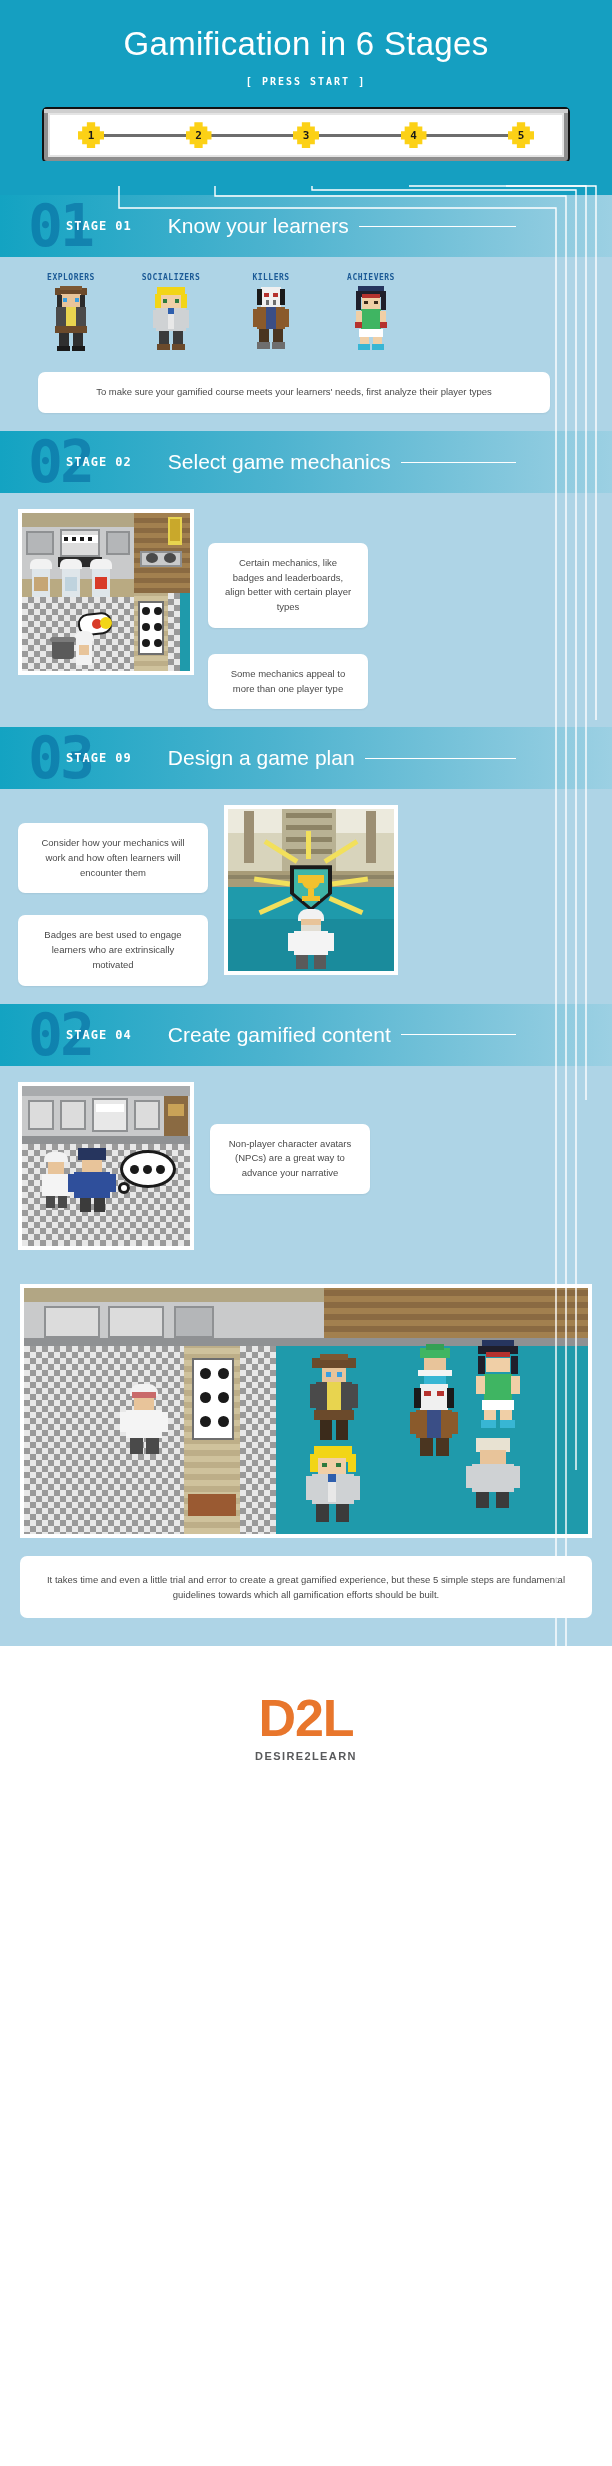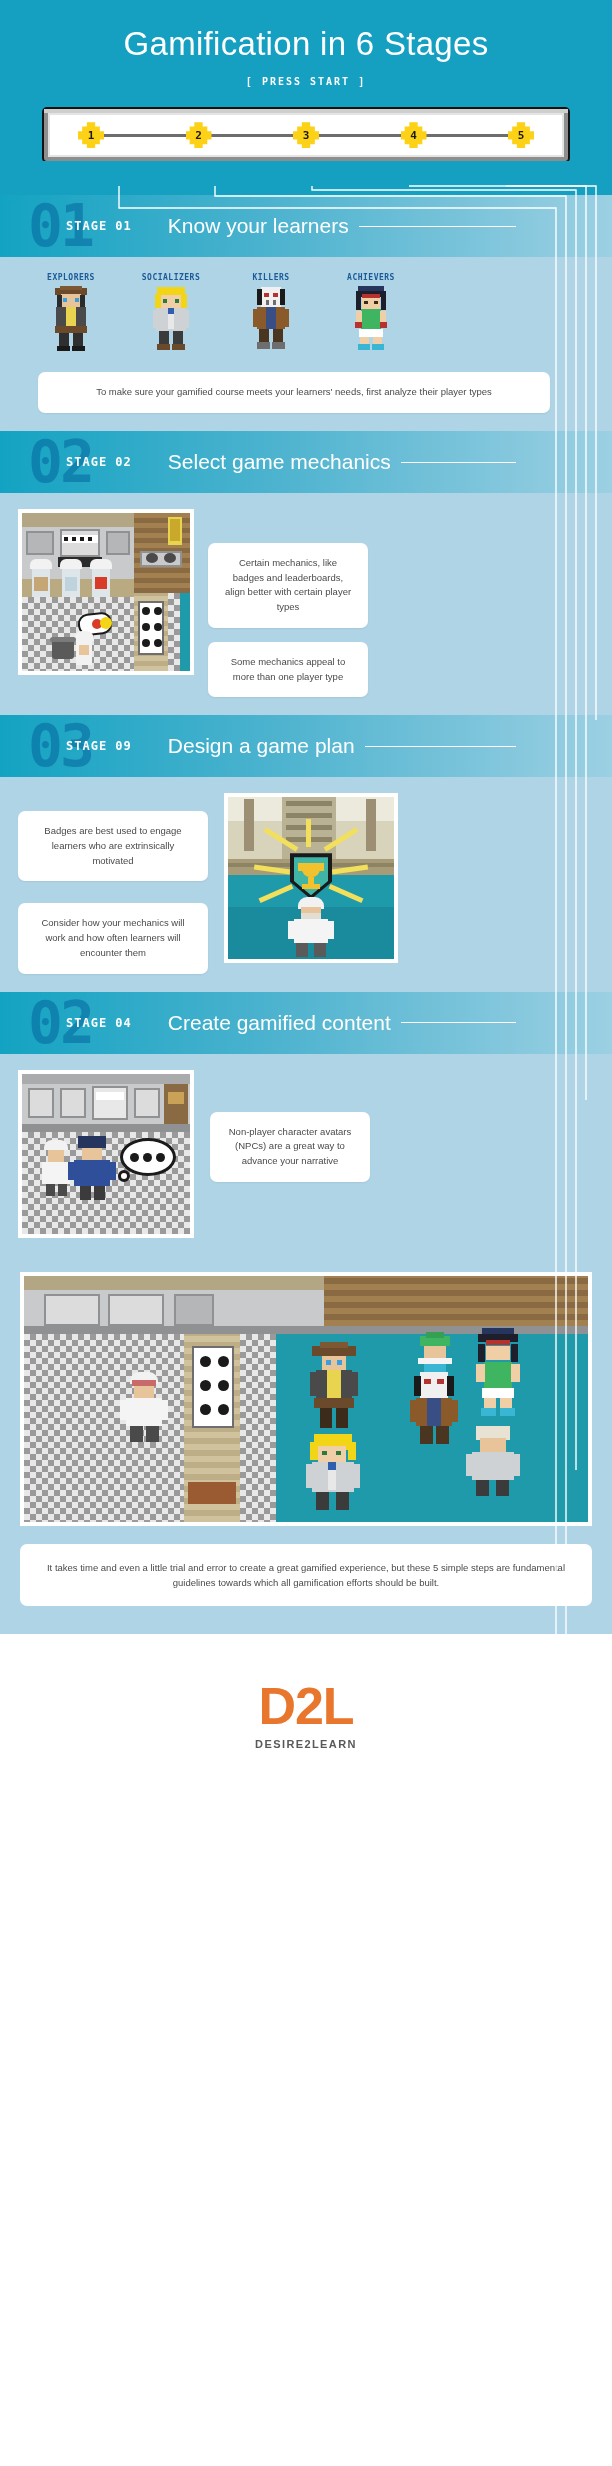--- a/index.html
+++ b/index.html
@@ -177,21 +177,21 @@
   
   .checker {
     background-image:
       linear-gradient(45deg, #9a9a9a 25%, transparent 25%, transparent 75%, #9a9a9a 75%),
       linear-gradient(45deg, #9a9a9a 25%, #e8e8e8 25%, #e8e8e8 75%, #9a9a9a 75%);
     background-size: 12px 12px;
     background-position: 0 0, 6px 6px;
   }
 
   .stage2-row { display: flex; align-items: flex-start; padding: 0 12px 0 18px; gap: 0; }
-  .stage2-col { display: flex; flex-direction: column; gap: 14px; margin-left: 14px; margin-top: 34px; width: 160px; }
+  .stage2-col { display: flex; flex-direction: column; gap: 26px; margin-left: 14px; margin-top: 34px; width: 160px; }
 
   .stage3-row { display: flex; align-items: flex-start; padding: 0 14px 0 18px; }
   .stage3-col { display: flex; flex-direction: column; gap: 22px; width: 190px; margin-top: 18px; }
 
   .stage4-row { display: flex; align-items: flex-start; padding: 0 12px 0 18px; }
   .stage4-col { display: flex; flex-direction: column; gap: 16px; width: 160px; margin-left: 16px; margin-top: 42px; }
 
   
   .final-note {
     margin: 18px 20px 0 20px;
@@ -445,22 +445,22 @@
   <div class="stage">
     <div class="stage-band">
       <div class="bignum">03</div>
       <div class="stage-tag">STAGE 09</div>
       <div class="stage-head">Design a game plan</div>
       <div class="stage-dash"></div>
     </div>
     <div class="stage-body">
       <div class="stage3-row">
         <div class="stage3-col">
+          <div class="callout">Consider how your mechanics will work and how often learners will encounter them</div>
           <div class="callout">Badges are best used to engage learners who are extrinsically motivated</div>
-          <div class="callout">Consider how your mechanics will work and how often learners will encounter them</div>
         </div>
         <div class="scene" style="margin-left:16px;">
           <div class="scene-inner" style="width:166px;height:162px;background:#1f9aab;">
             <div class="px" style="left:0;top:0;width:166px;height:62px;background:#d8d4bc"></div>
             <div class="px" style="left:0;top:0;width:166px;height:24px;background:#eceadd"></div>
             <div class="px" style="left:54px;top:0;width:54px;height:62px;background:#b9b294"></div>
             <div class="px" style="left:58px;top:4px;width:46px;height:5px;background:#8d8466"></div>
             <div class="px" style="left:58px;top:16px;width:46px;height:5px;background:#8d8466"></div>
             <div class="px" style="left:58px;top:28px;width:46px;height:5px;background:#8d8466"></div>
             <div class="px" style="left:58px;top:40px;width:46px;height:5px;background:#8d8466"></div>

